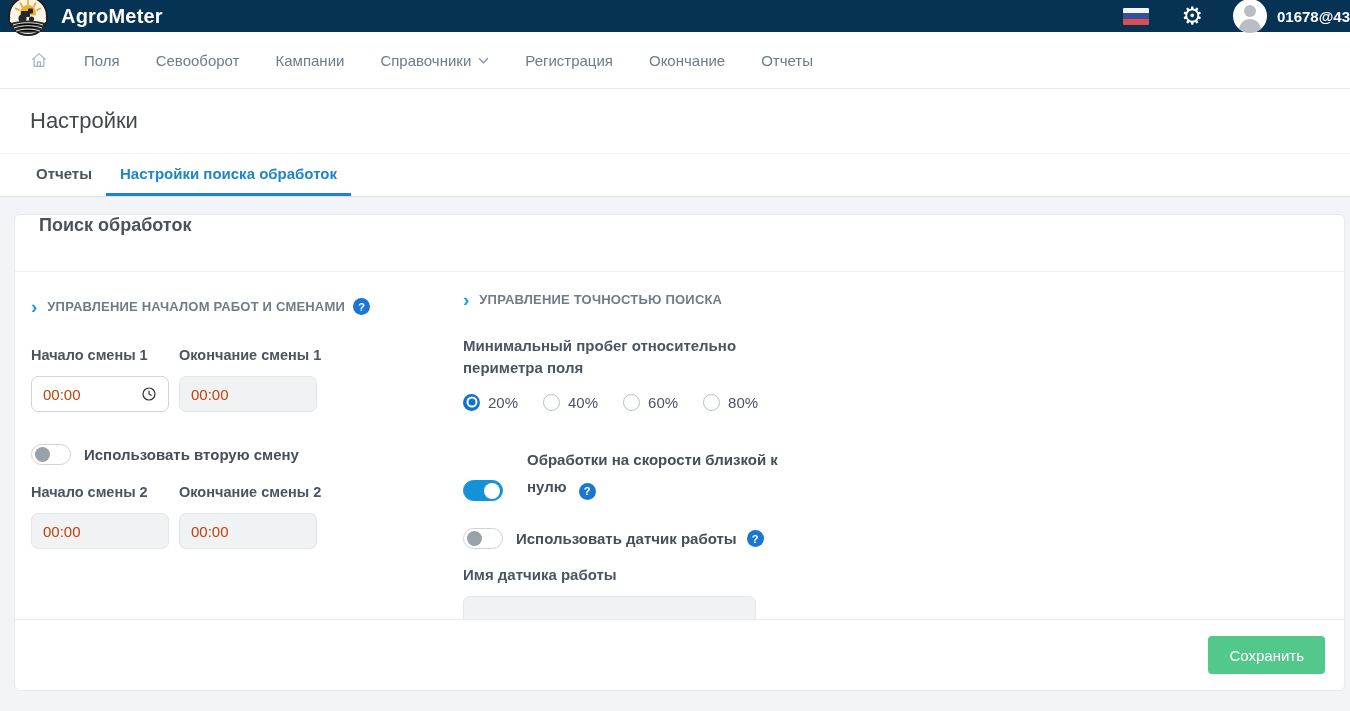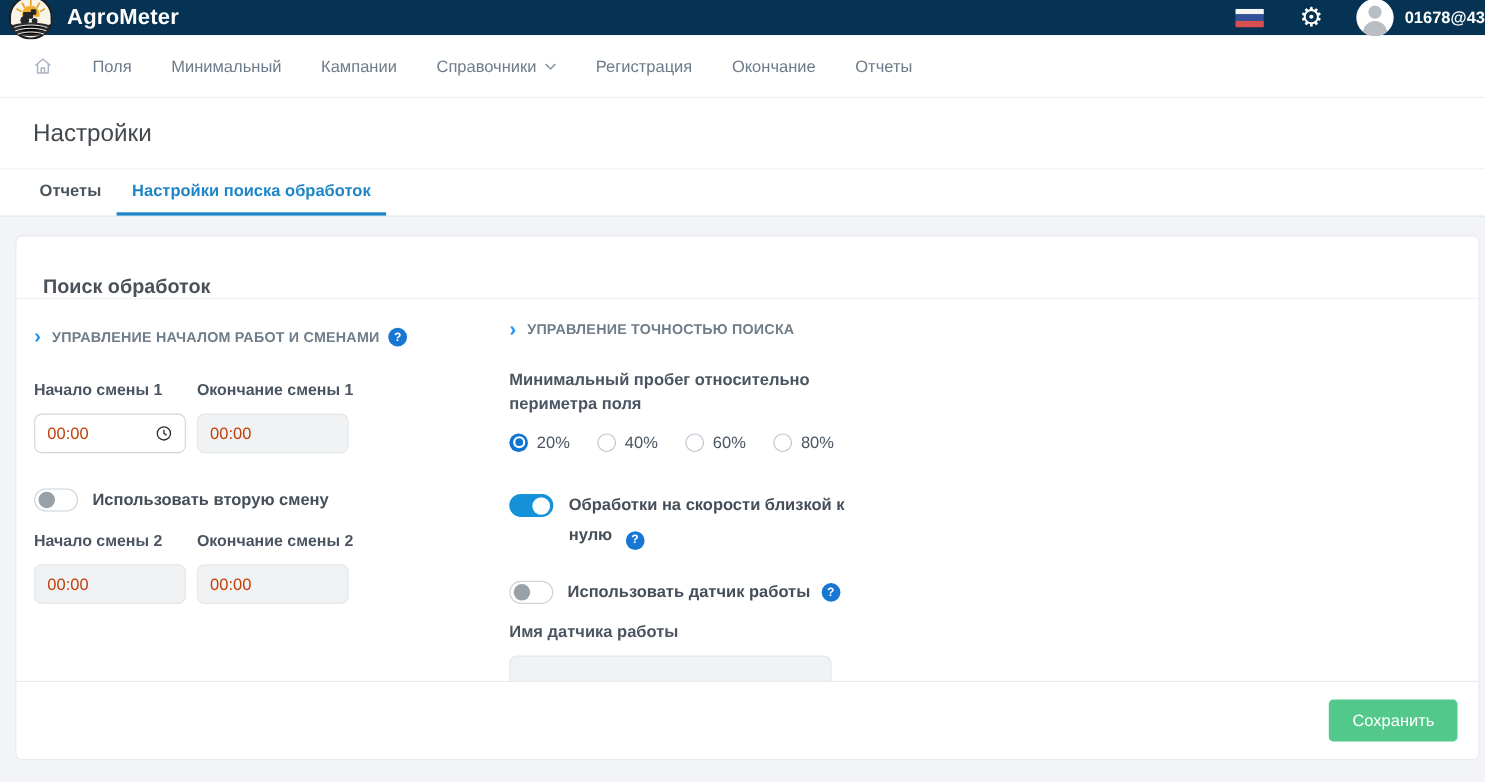--- a/index.html
+++ b/index.html
@@ -42,21 +42,21 @@
 
   
   .tabs { height: 43px; background: #fff; border-bottom: 1px solid #dde2e6; display: flex; padding-left: 22px; }
   .tab { display: flex; align-items: center; padding: 0 14px; font-size: 15px; font-weight: 600; color: #4b545c; cursor: pointer; border-bottom: 3px solid transparent; }
   .tab.active { color: #1e86c8; border-bottom-color: #1e86c8; }
 
   .band { height: 17px; }
 
   
   .card { margin: 0 5px 0 14px; height: 477px; background: #fff; border: 1px solid #e7ebef; border-radius: 6px; display: flex; flex-direction: column; }
-  .card-header { height: 57px; flex: 0 0 57px; border-bottom: 1px solid #edf0f3; display: flex; align-items: flex-end; padding-left: 24px; }
+  .card-header { height: 57px; flex: 0 0 57px; border-bottom: 1px solid #edf0f3; display: flex; align-items: flex-start; padding-left: 24px; }
   .card-title { font-size: 18px; font-weight: 600; color: #4a5158; }
   .card-body { flex: 1; display: flex; padding-left: 16px; overflow: hidden; }
   .col-left { width: 432px; flex: 0 0 432px; padding-top: 26px; }
   .col-right { flex: 1; padding-top: 20px; }
 
   .section-head { display: flex; align-items: center; cursor: pointer; }
   .chev-right { color: #2196f3; font-size: 19px; font-weight: 700; line-height: 14px; margin-right: 10px; }
   .section-title { font-size: 13px; font-weight: 600; color: #6f7c89; letter-spacing: .2px; }
   .help { width: 17px; height: 17px; border-radius: 50%; background: #1877d2; color: #fff; font-size: 11px; font-weight: 700;
           display: inline-flex; align-items: center; justify-content: center; margin-left: 8px; cursor: pointer; flex: 0 0 auto; }
@@ -77,21 +77,21 @@
   .toggle-row { display: flex; align-items: center; gap: 13px; margin-top: 32px; font-size: 15px; font-weight: 700; color: #454f59; }
 
   .mileage-label { margin-top: 28px; font-size: 15px; font-weight: 700; color: #4b5562; max-width: 285px; line-height: 1.45; }
   .radio-row { display: flex; gap: 25px; margin-top: 15px; align-items: center; font-size: 15px; color: #4b5562; }
   .radio-item { display: flex; align-items: center; gap: 8px; cursor: pointer; }
   .radio { width: 17px; height: 17px; border-radius: 50%; border: 1px solid #b6c0ca; background: #fff; position: relative; flex: 0 0 auto; }
   .radio.checked { border: none; background: #0f74d1; }
   .radio.checked::before { content: ""; position: absolute; left: 50%; top: 50%; transform: translate(-50%,-50%); width: 11px; height: 11px; border-radius: 50%; background: #fff; }
   .radio.checked::after { content: ""; position: absolute; left: 50%; top: 50%; transform: translate(-50%,-50%); width: 7px; height: 7px; border-radius: 50%; background: #0f74d1; }
 
-  .toggle-block { display: flex; align-items: flex-start; gap: 14px; margin-top: 35px; }
+  .toggle-block { display: flex; align-items: flex-end; gap: 24px; margin-top: 35px; }
   .toggle-block .lbl { font-size: 15px; font-weight: 700; color: #454f59; max-width: 290px; line-height: 1.85; }
   .toggle-block .help { vertical-align: -3px; }
   .toggle-row2 { display: flex; align-items: center; gap: 13px; margin-top: 27px; font-size: 15px; font-weight: 700; color: #454f59; }
 
   .sensor-label { margin-top: 17px; font-size: 15px; font-weight: 700; color: #4b5562; }
   .sensor-input { margin-top: 13px; width: 293px; height: 38px; border: 1px solid #e2e7ea; border-radius: 7px; background: #f0f2f4; padding: 0 11px; font-size: 15px; color: #5a6673; font-family: inherit; outline: none; }
 
   .card-footer { flex: 0 0 71px; border-top: 1px solid #e7ebef; display: flex; justify-content: flex-end; align-items: flex-start; padding: 16px 19px 0 0; }
   .save-btn { height: 38px; padding: 0 21px; background: #52c98b; border: none; border-radius: 4px; color: #fff; font-size: 15px; font-family: inherit; cursor: pointer; }
 </style>
@@ -140,21 +140,21 @@
 
 <div class="mainnav">
   <span class="home-icon">
     <svg width="18" height="18" viewBox="0 0 24 24" fill="none" stroke="#a9b2c0" stroke-width="1.7" stroke-linejoin="round">
       <path d="M3 11.5 L12 3.5 L21 11.5"></path>
       <path d="M5.5 9.5 V20.5 H18.5 V9.5"></path>
       <path d="M10 20.5 V14.5 H14 V20.5"></path>
     </svg>
   </span>
   <a>Поля</a>
-  <a>Минимальный</a>
+  <a>Севооборот</a>
   <a>Кампании</a>
   <a>
     <span>Справочники</span>
     <svg width="11" height="7" viewBox="0 0 12 8" fill="none" stroke="#8a95a3" stroke-width="1.6">
         <path d="M1 1.5 L6 6.5 L11 1.5"></path>
       </svg>
   </a>
   <a>Регистрация</a>
   <a>Окончание</a>
   <a>Отчеты</a>

